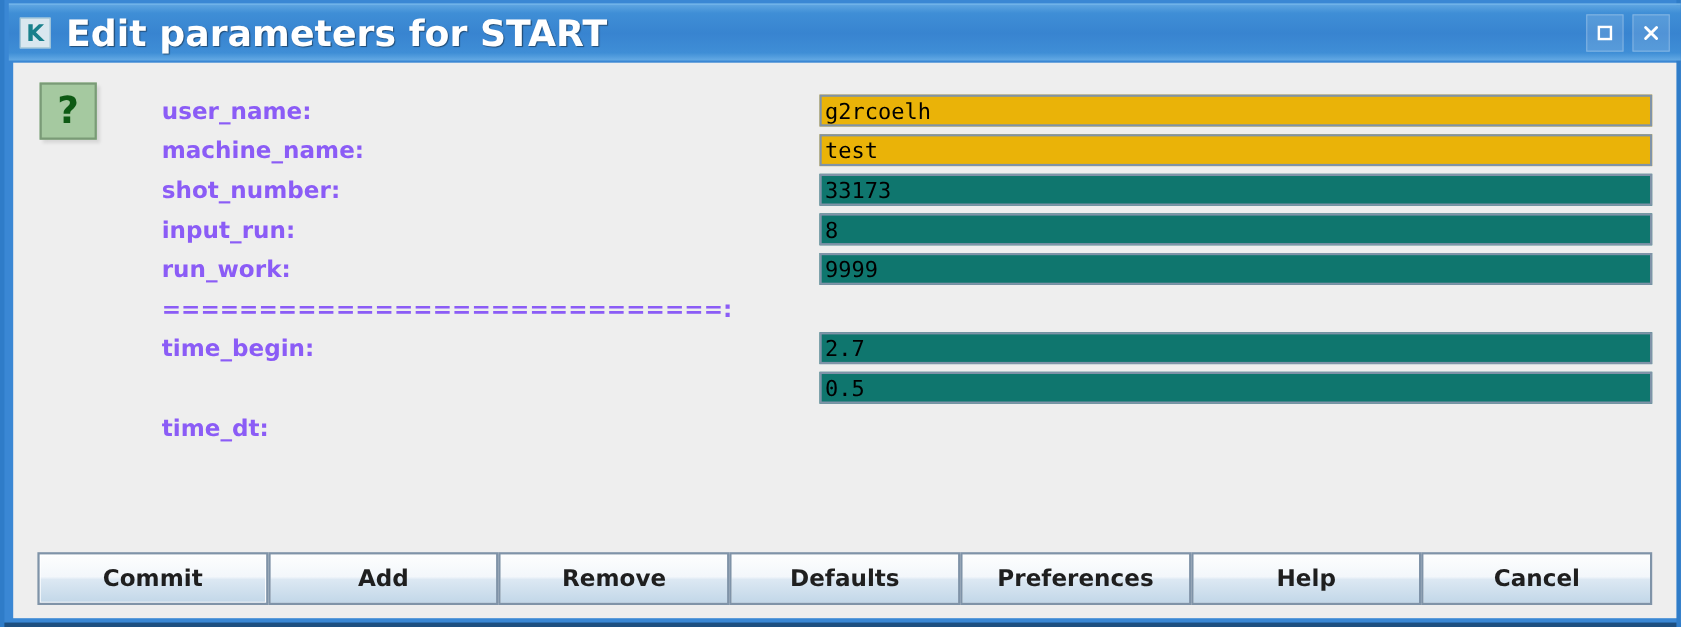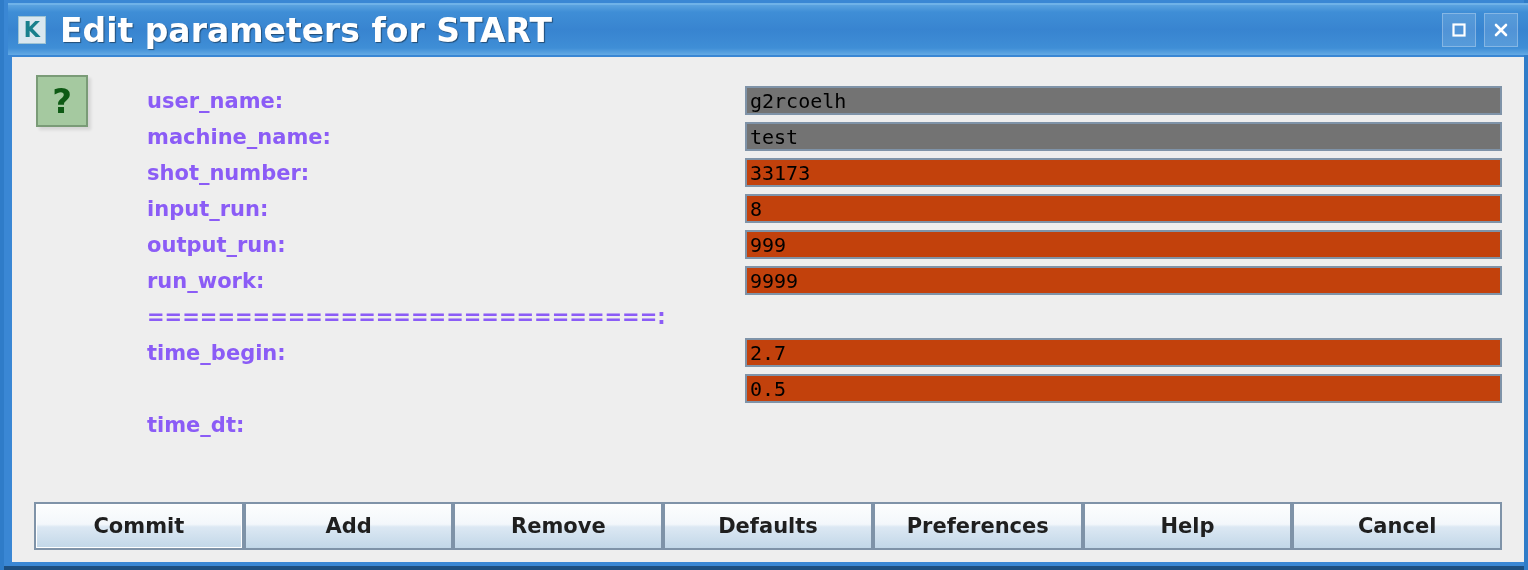--- a/index.html
+++ b/index.html
@@ -156,30 +156,30 @@
   .row-sep .row-label {
     letter-spacing: 0px;
   }
   .row-field {
     position: absolute;
     left: 733px;
     top: 3px;
     width: 757px;
     height: 29px;
     box-sizing: border-box;
-    background: #c2410c;
+    background: #0f766e;
     border: 2px solid #7f93a8;
     font-family: "DejaVu Sans Mono", monospace;
     font-size: 20px;
     color: #000000;
     padding: 0 2px 0 3px;
     line-height: 25px;
     outline: none;
   }
-  .row-field.tinted { background: #737373; }
+  .row-field.tinted { background: #eab308; }
 
   
   .btnbar {
     position: absolute;
     left: 0;
     top: 419px;
     width: 100%;
     height: 86px;
     box-sizing: border-box;
   }
@@ -248,24 +248,20 @@
         </div>
         <div class="row">
           <div class="row-label">shot_number:</div>
           <input type="text" class="row-field" value="33173" style="">
         </div>
         <div class="row">
           <div class="row-label">input_run:</div>
           <input type="text" class="row-field" value="8" style="">
         </div>
         <div class="row">
-          <div class="row-label">output_run:</div>
-          <input type="text" class="row-field" value="999" style="">
-        </div>
-        <div class="row">
           <div class="row-label">run_work:</div>
           <input type="text" class="row-field" value="9999" style="">
         </div>
         <div class="row row-sep">
           <div class="row-label">=============================:</div>
         </div>
         <div class="row">
           <div class="row-label">time_begin:</div>
           <input type="text" class="row-field" value="2.7" style="">
         </div>

